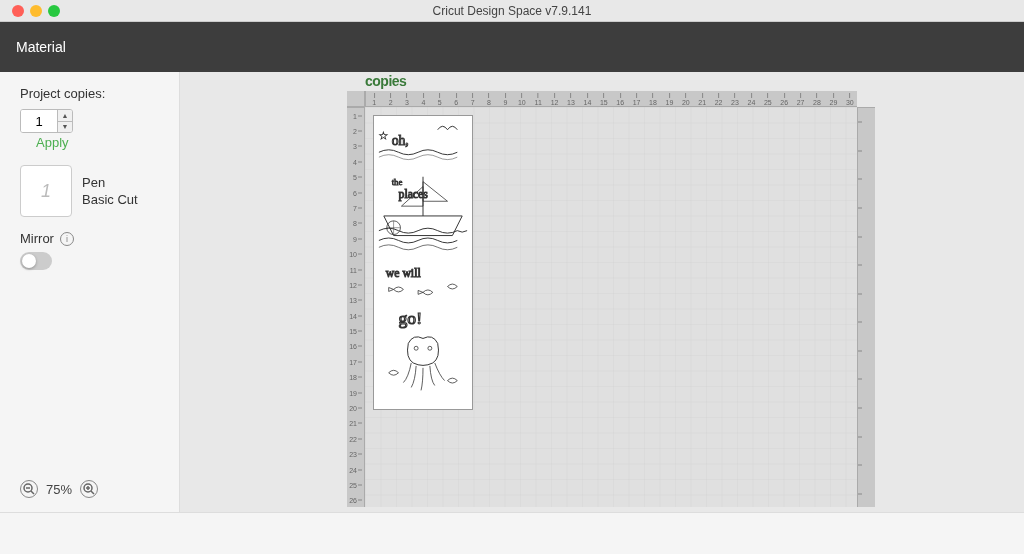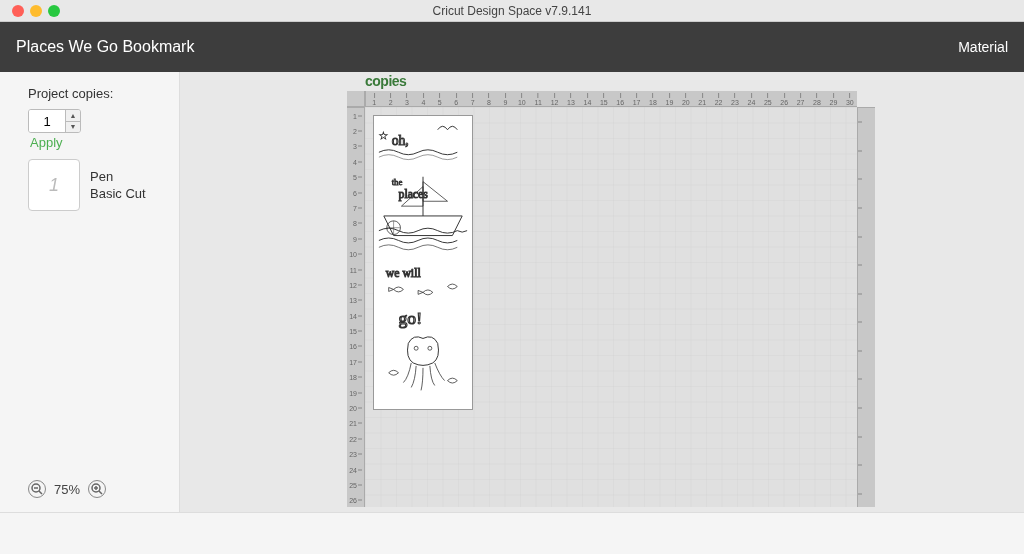--- a/index.html
+++ b/index.html
@@ -87,25 +87,25 @@
     .main-layout {
       display: flex;
       height: calc(554px - 22px - 50px - 42px);
     }
 
     
     .sidebar {
       width: 180px;
       background: #f5f5f5;
       border-right: 1px solid #ddd;
-      padding: 14px 28px;
+      padding: 14px 20px;
       flex-shrink: 0;
       display: flex;
       flex-direction: column;
-      gap: 8px;
+      gap: 14px;
     }
 
     .project-copies-row {
       display: flex;
       align-items: center;
       gap: 8px;
       flex-wrap: wrap;
     }
     .project-copies-label {
       font-size: 13px;
@@ -157,21 +157,21 @@
       border-top: 1px solid #bbb;
     }
     .apply-btn {
       color: #4caf50;
       font-size: 13px;
       font-weight: 500;
       background: none;
       border: none;
       cursor: pointer;
       padding: 0;
-      margin-left: 2px;
+      margin-left: 16px;
     }
 
     .mat-preview {
       display: flex;
       align-items: center;
       gap: 10px;
     }
     .mat-thumb {
       width: 52px;
       height: 52px;
@@ -328,21 +328,20 @@
 <div class="title-bar">
   <div class="traffic-lights">
     <div class="traffic-light tl-red"></div>
     <div class="traffic-light tl-yellow"></div>
     <div class="traffic-light tl-green"></div>
   </div>
   <span class="title-bar-title">Cricut Design Space  v7.9.141</span>
 </div>
 
 <div class="app-header">
-  <span class="header-center">Places We Go Bookmark</span>
   <span class="header-explore">Material</span>
 </div>
 
 <div class="main-layout">
 
   <div class="sidebar">
 
     <div>
       <div class="project-copies-row">
         <span class="project-copies-label">Project copies:</span>
@@ -361,20 +360,29 @@
       <div class="mat-thumb">
         <span style="font-size:18px;color:#bbb;font-style:italic;">1</span>
       </div>
       <div class="mat-info">
         <span class="mat-info-label">Pen</span>
         <span class="mat-info-label">Basic Cut</span>
       </div>
     </div>
 
 
+    <div class="mirror-section">
+      <div class="mirror-row">
+        <span class="mirror-label">Mirror</span>
+        <div class="info-icon">i</div>
+      </div>
+      <div class="toggle-switch">
+        <div class="toggle-knob"></div>
+      </div>
+    </div>
 
     <div style="margin-top:auto;display:flex;align-items:center;gap:8px;">
       <button class="zoom-btn">
         <svg width="12" height="12" viewBox="0 0 12 12">
           <circle cx="5" cy="5" r="4" stroke="#666" stroke-width="1.5" fill="none"></circle>
           <line x1="3" y1="5" x2="7" y2="5" stroke="#666" stroke-width="1.5"></line>
           <line x1="8" y1="8" x2="11" y2="11" stroke="#666" stroke-width="1.5"></line>
         </svg>
       </button>
       <span class="zoom-label">75%</span>

